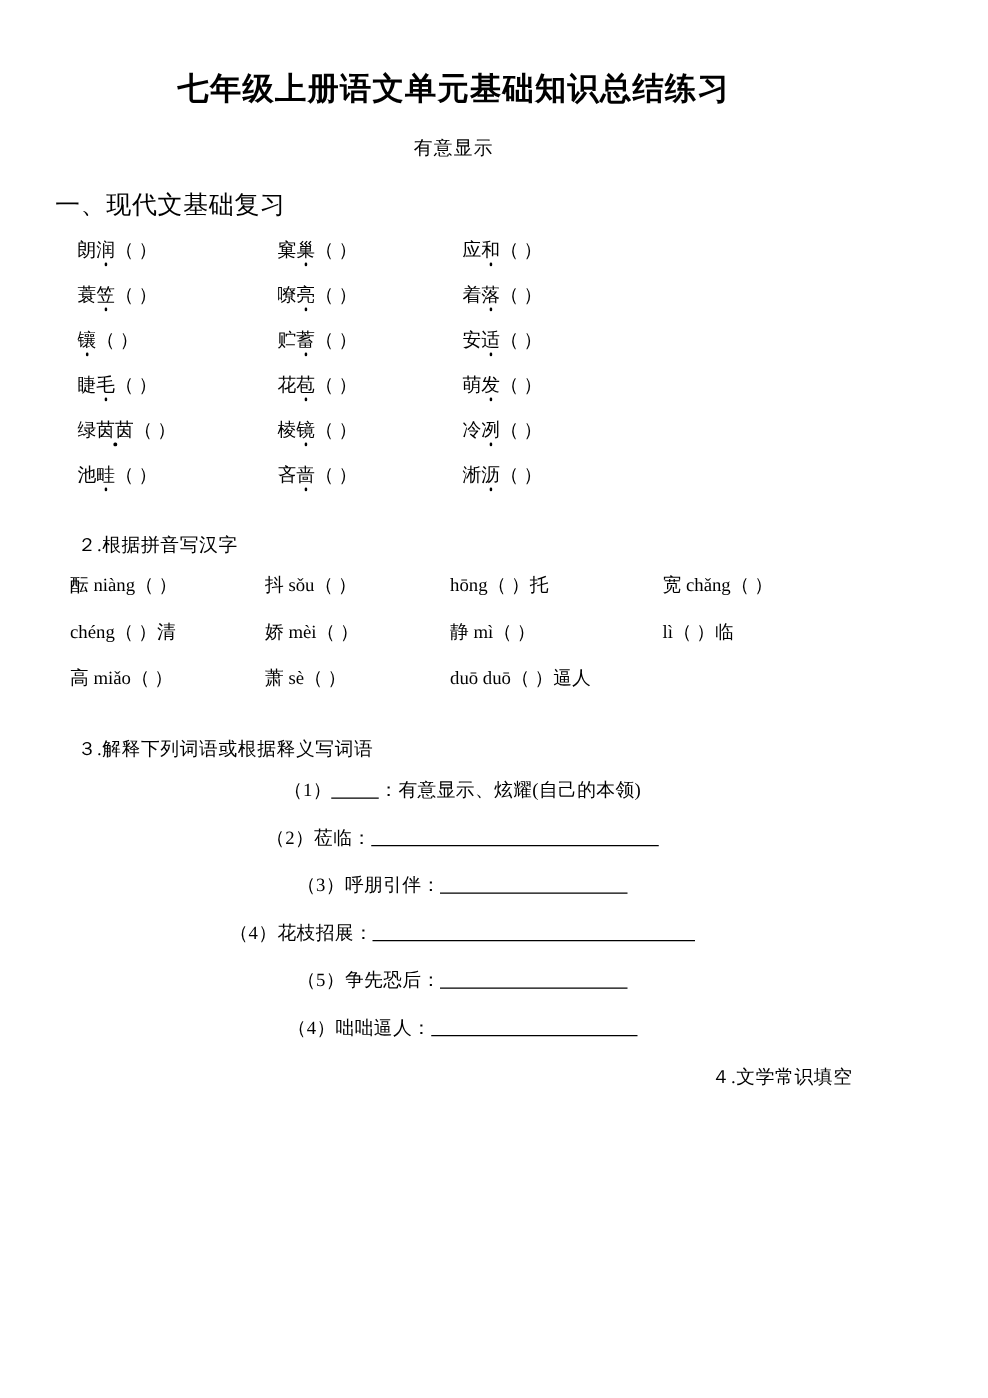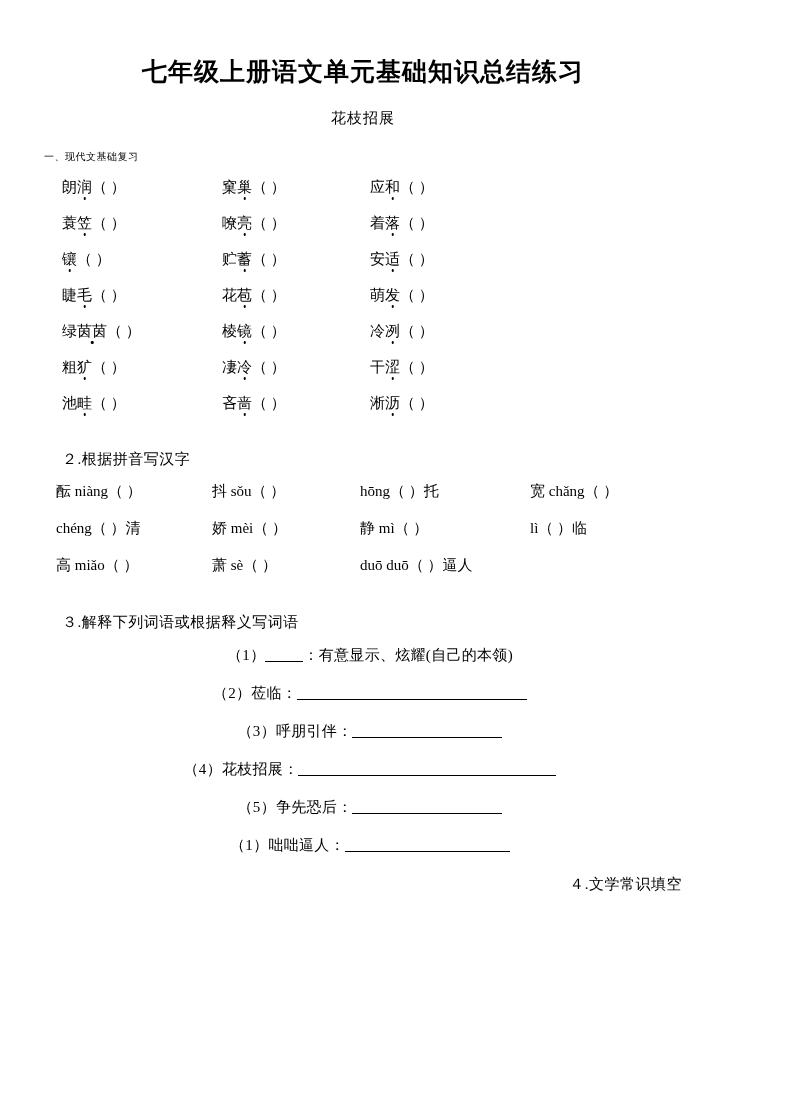--- a/index.html
+++ b/index.html
@@ -30,21 +30,21 @@
     margin: 18px 0 0 0;
     line-height: 1.3;
   }
   .doc-subtitle {
     text-align: center;
     font-size: 15px;
     margin: 20px 0 0 0;
     letter-spacing: 1px;
   }
   .section-heading {
-    font-size: 10px;
+    font-size: 20px;
     margin: 22px 0 0 0;
     letter-spacing: 0.5px;
   }
   .sub-heading {
     font-size: 15px;
     margin: 20px 0 0 18px;
     letter-spacing: 0.5px;
   }
   .pinyin-table {
     margin: 14px 0 0 18px;
@@ -124,21 +124,21 @@
     letter-spacing: 0.5px;
     text-align: right;
   }
 </style>
 </head>
 <body>
 
 <div class="page">
 
   <div class="doc-title">七年级上册语文单元基础知识总结练习</div>
-  <div class="doc-subtitle">花枝招展</div>
+  <div class="doc-subtitle">有意显示</div>
 
   <div class="section-heading">一、现代文基础复习</div>
 
 
   <table class="pinyin-table">
     <tbody>
         <tr>
       <td class="c1"><span>朗</span><span class="dotted">润</span><span>（  ）</span></td>
       <td class="c2"><span>窠</span><span class="dotted">巢</span><span>（ ）</span></td>
       <td class="c3"><span>应</span><span class="dotted">和</span><span>（   ）</span></td>
@@ -155,25 +155,20 @@
     </tr>
     <tr>
       <td class="c1"><span>睫</span><span class="dotted">毛</span><span>（  ）</span></td>
       <td class="c2"><span>花</span><span class="dotted">苞</span><span>（  ）</span></td>
       <td class="c3"><span>萌</span><span class="dotted">发</span><span>（   ）</span></td>
     </tr>
     <tr>
       <td class="c1"><span>绿</span><span class="dotted">茵茵</span><span>（  ）</span></td>
       <td class="c2"><span>棱</span><span class="dotted">镜</span><span>（   ）</span></td>
       <td class="c3"><span>冷</span><span class="dotted">冽</span><span>（  ）</span></td>
-    </tr>
-    <tr>
-      <td class="c1"><span>粗</span><span class="dotted">犷</span><span>（   ）</span></td>
-      <td class="c2"><span>凄</span><span class="dotted">冷</span><span>（ ）</span></td>
-      <td class="c3"><span>干</span><span class="dotted">涩</span><span>（ ）</span></td>
     </tr>
     <tr>
       <td class="c1"><span>池</span><span class="dotted">畦</span><span>（ ）</span></td>
       <td class="c2"><span>吝</span><span class="dotted">啬</span><span>（     ）</span></td>
       <td class="c3"><span>淅</span><span class="dotted">沥</span><span>（    ）</span></td>
     </tr>
   </tbody>
     </table>
 
   <div class="sub-heading">２.根据拼音写汉字</div>
@@ -213,19 +208,19 @@
     <div class="q-item">
       <span>（3）呼朋引伴：</span><span class="rule" style="width:150px"></span>
     </div>
     <div class="q-item">
       <span>（4）花枝招展：</span><span class="rule" style="width:258px"></span>
     </div>
     <div class="q-item">
       <span>（5）争先恐后：</span><span class="rule" style="width:150px"></span>
     </div>
     <div class="q-item">
-      <span>（1）咄咄逼人：</span><span class="rule" style="width:165px"></span>
+      <span>（4）咄咄逼人：</span><span class="rule" style="width:165px"></span>
     </div>
   </div>
 
   <div class="last-heading">４.文学常识填空</div>
 
 </div>
 
 </body></html>

